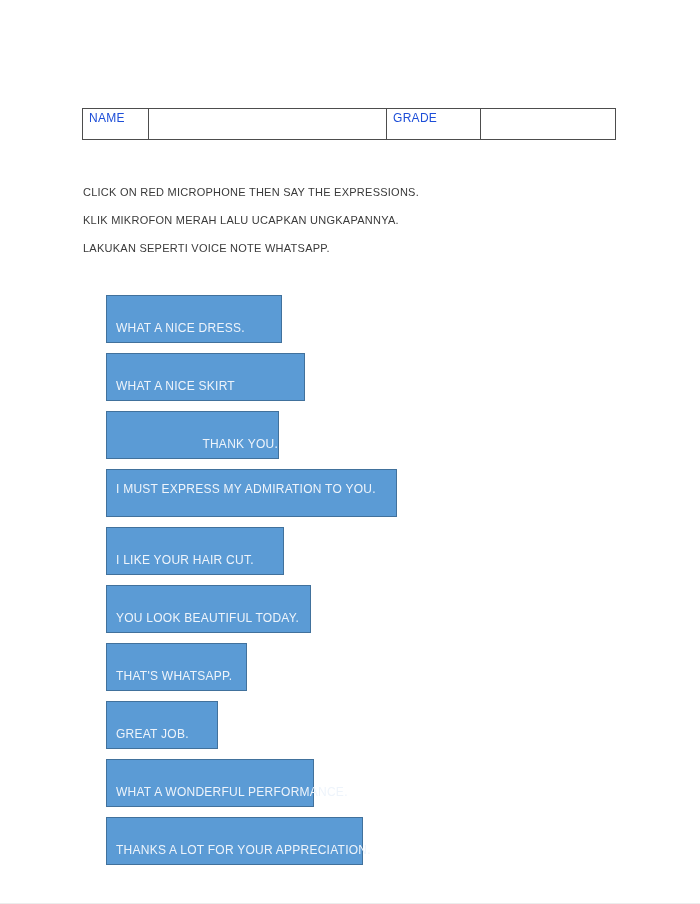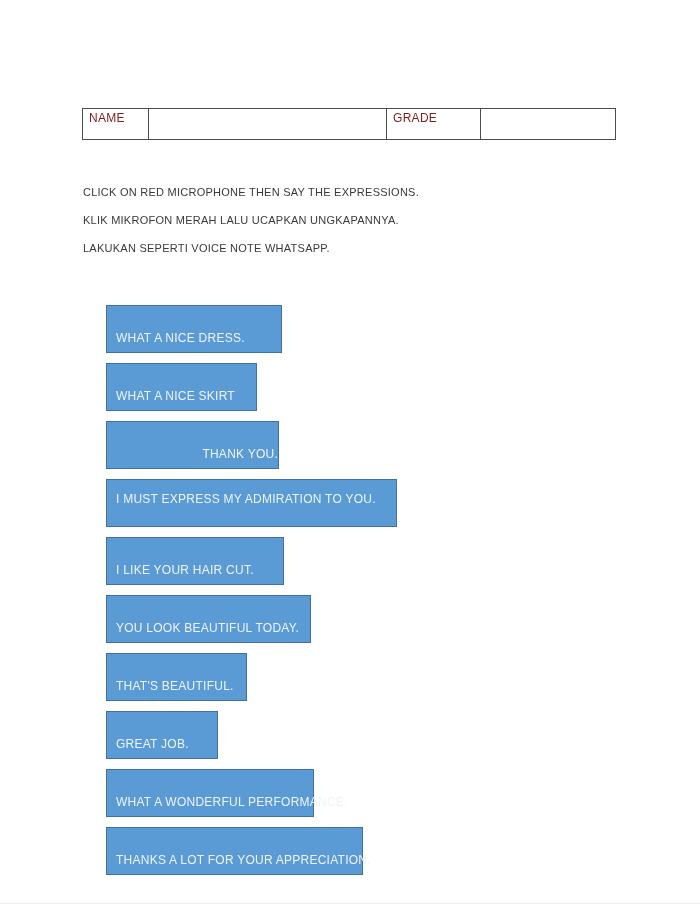--- a/index.html
+++ b/index.html
@@ -23,21 +23,21 @@
     width: 533px;
     height: 31px;
     border-collapse: collapse;
     table-layout: fixed;
   }
   .header-table td {
     border: 1px solid #4d4d4d;
     vertical-align: top;
     padding: 2px 6px;
     font-size: 12px;
-    color: #7f1d1d;
+    color: #1d4ed8;
     letter-spacing: 0.3px;
     height: 31px;
   }
   .header-table td.input-cell { cursor: text; }
 
   
   .instructions {
     position: absolute;
     left: 83px;
     top: 186px;
@@ -49,21 +49,21 @@
     letter-spacing: 0.25px;
     line-height: 13px;
     margin-bottom: 15px;
     white-space: nowrap;
   }
 
   
   .expressions {
     position: absolute;
     left: 81px;
-    top: 305px;
+    top: 295px;
     padding-left: 25px;
   }
   .expression-box {
     height: 48px;
     margin-bottom: 10px;
     background: var(--box-fill, #5b9bd5);
     border: 1px solid var(--box-border, #41719c);
     display: flex;
     align-items: flex-end;
     padding: 0 0 7px 9px;
@@ -106,37 +106,37 @@
   <div class="instructions">
     <p>CLICK ON RED MICROPHONE THEN SAY THE EXPRESSIONS.</p>
     <p>KLIK MIKROFON MERAH LALU UCAPKAN UNGKAPANNYA.</p>
     <p>LAKUKAN SEPERTI VOICE NOTE WHATSAPP.</p>
   </div>
 
   <div class="expressions">
       <div class="expression-box" style="width: 176px;">
       <span>WHAT A NICE DRESS.</span>
     </div>
-      <div class="expression-box" style="width: 151px;">
+      <div class="expression-box" style="width: 199px;">
       <span>WHAT A NICE SKIRT</span>
     </div>
       <div class="expression-box" style="width: 173px; justify-content: flex-end;">
       <span>THANK YOU.</span>
     </div>
       <div class="expression-box" style="width: 291px; align-items: center;">
       <span>I MUST EXPRESS MY ADMIRATION TO YOU.</span>
     </div>
       <div class="expression-box" style="width: 178px;">
       <span>I LIKE YOUR HAIR CUT.</span>
     </div>
       <div class="expression-box" style="width: 205px;">
       <span>YOU LOOK BEAUTIFUL TODAY.</span>
     </div>
       <div class="expression-box" style="width: 141px;">
-      <span>THAT'S BEAUTIFUL.</span>
+      <span>THAT'S WHATSAPP.</span>
     </div>
       <div class="expression-box" style="width: 112px; align-items: flex-end;">
       <span>GREAT JOB.</span>
     </div>
       <div class="expression-box" style="width: 208px;">
       <span>WHAT A WONDERFUL PERFORMANCE.</span>
     </div>
       <div class="expression-box" style="width: 257px;">
       <span>THANKS A LOT FOR YOUR APPRECIATION.</span>
     </div>

